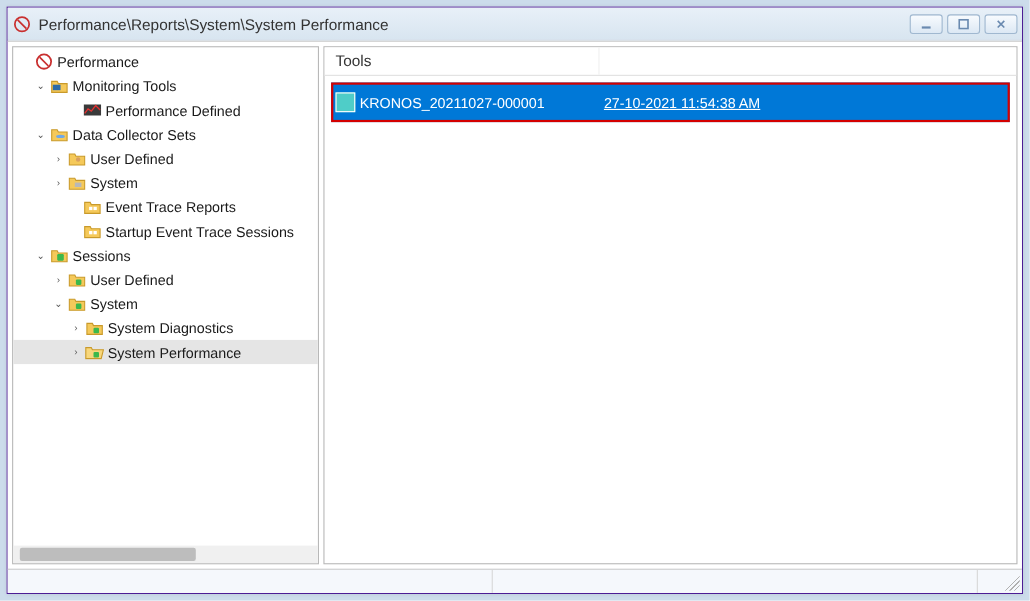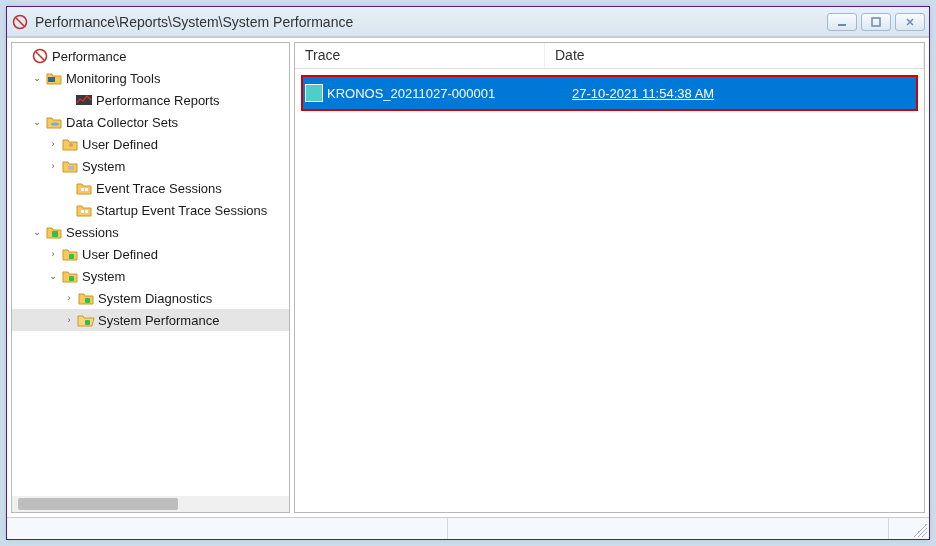--- a/index.html
+++ b/index.html
@@ -117,21 +117,20 @@
       border-right: 1px solid #f0f0f0;
     }
     .col-name { width: 250px; }
     .col-date { flex: 1; }
     .list-body { flex: 1; overflow: auto; padding-top: 6px;}
     .list-row {
       display: flex;
       align-items: center;
       height: 36px;
       margin: 0 6px;
-      gap: 23px;
     }
     .list-row.highlighted {
       border: 2px solid #d40000;
       background: #0078d7;
       color: #fff;
     }
     .list-row .cell-name {
       width: 244px;
       padding-left: 2px;
       display: flex; align-items: center;
@@ -231,21 +230,21 @@
         </div>
 
         <div class="tree-row" style="padding-left:48px">
           <span class="toggle"></span>
           <span class="icon-slot">
             <svg width="16" height="14" viewBox="0 0 16 14">
                 <rect x="0" y="2" width="16" height="10" fill="#3a3a3a"></rect>
                 <polyline points="1,10 4,6 7,8 11,3 15,7" fill="none" stroke="#e53030" stroke-width="1.2"></polyline>
               </svg>
           </span>
-          <span class="tree-label">Performance Reports</span>
+          <span class="tree-label">Performance Defined</span>
         </div>
 
         <div class="tree-row" style="padding-left:18px">
           <span class="toggle">⌄</span>
           <span class="icon-slot">
             <svg width="16" height="14" viewBox="0 0 16 14">
                 <path d="M1 3 L6 3 L7 5 L15 5 L15 13 L1 13 Z" fill="#f5c95a" stroke="#c99a2a"></path>
                 <ellipse cx="9" cy="9" rx="4" ry="1.5" fill="#6fa8e8"></ellipse>
               </svg>
           </span>
@@ -276,21 +275,21 @@
 
         <div class="tree-row" style="padding-left:48px">
           <span class="toggle"></span>
           <span class="icon-slot">
             <svg width="16" height="14" viewBox="0 0 16 14">
                 <path d="M1 3 L6 3 L7 5 L15 5 L15 13 L1 13 Z" fill="#f5c95a" stroke="#c99a2a"></path>
                 <rect x="5" y="7" width="3" height="3" fill="#fff"></rect>
                 <rect x="9" y="7" width="3" height="3" fill="#fff"></rect>
               </svg>
           </span>
-          <span class="tree-label">Event Trace Sessions</span>
+          <span class="tree-label">Event Trace Reports</span>
         </div>
 
         <div class="tree-row" style="padding-left:48px">
           <span class="toggle"></span>
           <span class="icon-slot">
             <svg width="16" height="14" viewBox="0 0 16 14">
                 <path d="M1 3 L6 3 L7 5 L15 5 L15 13 L1 13 Z" fill="#f5c95a" stroke="#c99a2a"></path>
                 <rect x="5" y="7" width="3" height="3" fill="#fff"></rect>
                 <rect x="9" y="7" width="3" height="3" fill="#fff"></rect>
               </svg>
@@ -354,22 +353,21 @@
         </div>
 
       </div>
       <div class="hscroll">
         <div class="thumb"></div>
       </div>
     </div>
 
     <div class="list-pane">
       <div class="list-header">
-        <div class="col col-name">Trace</div>
-        <div class="col col-date">Date</div>
+        <div class="col col-name">Tools</div>
       </div>
       <div class="list-body">
         <div class="list-row highlighted">
           <div class="cell-name">
             <span class="row-icon"></span>
             <span>KRONOS_20211027-000001</span>
           </div>
           <div class="cell-date">27-10-2021 11:54:38 AM</div>
         </div>
       </div>

